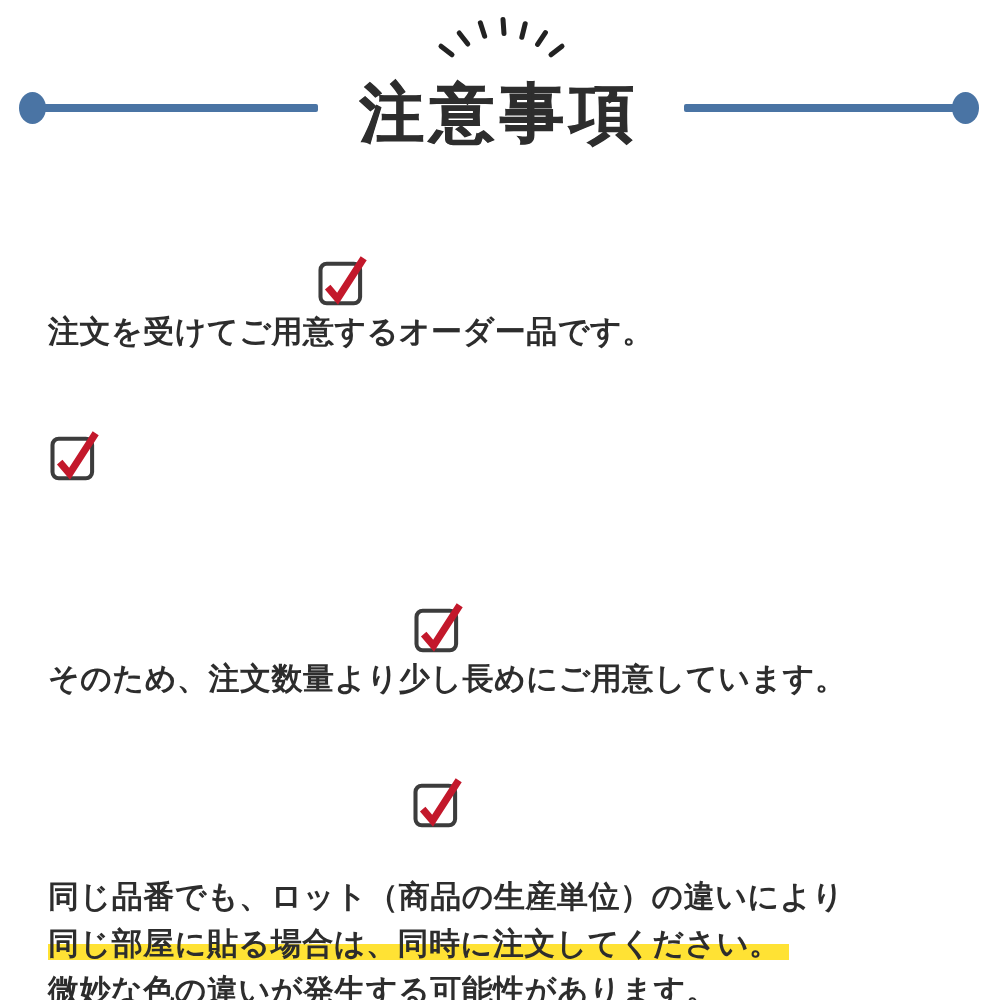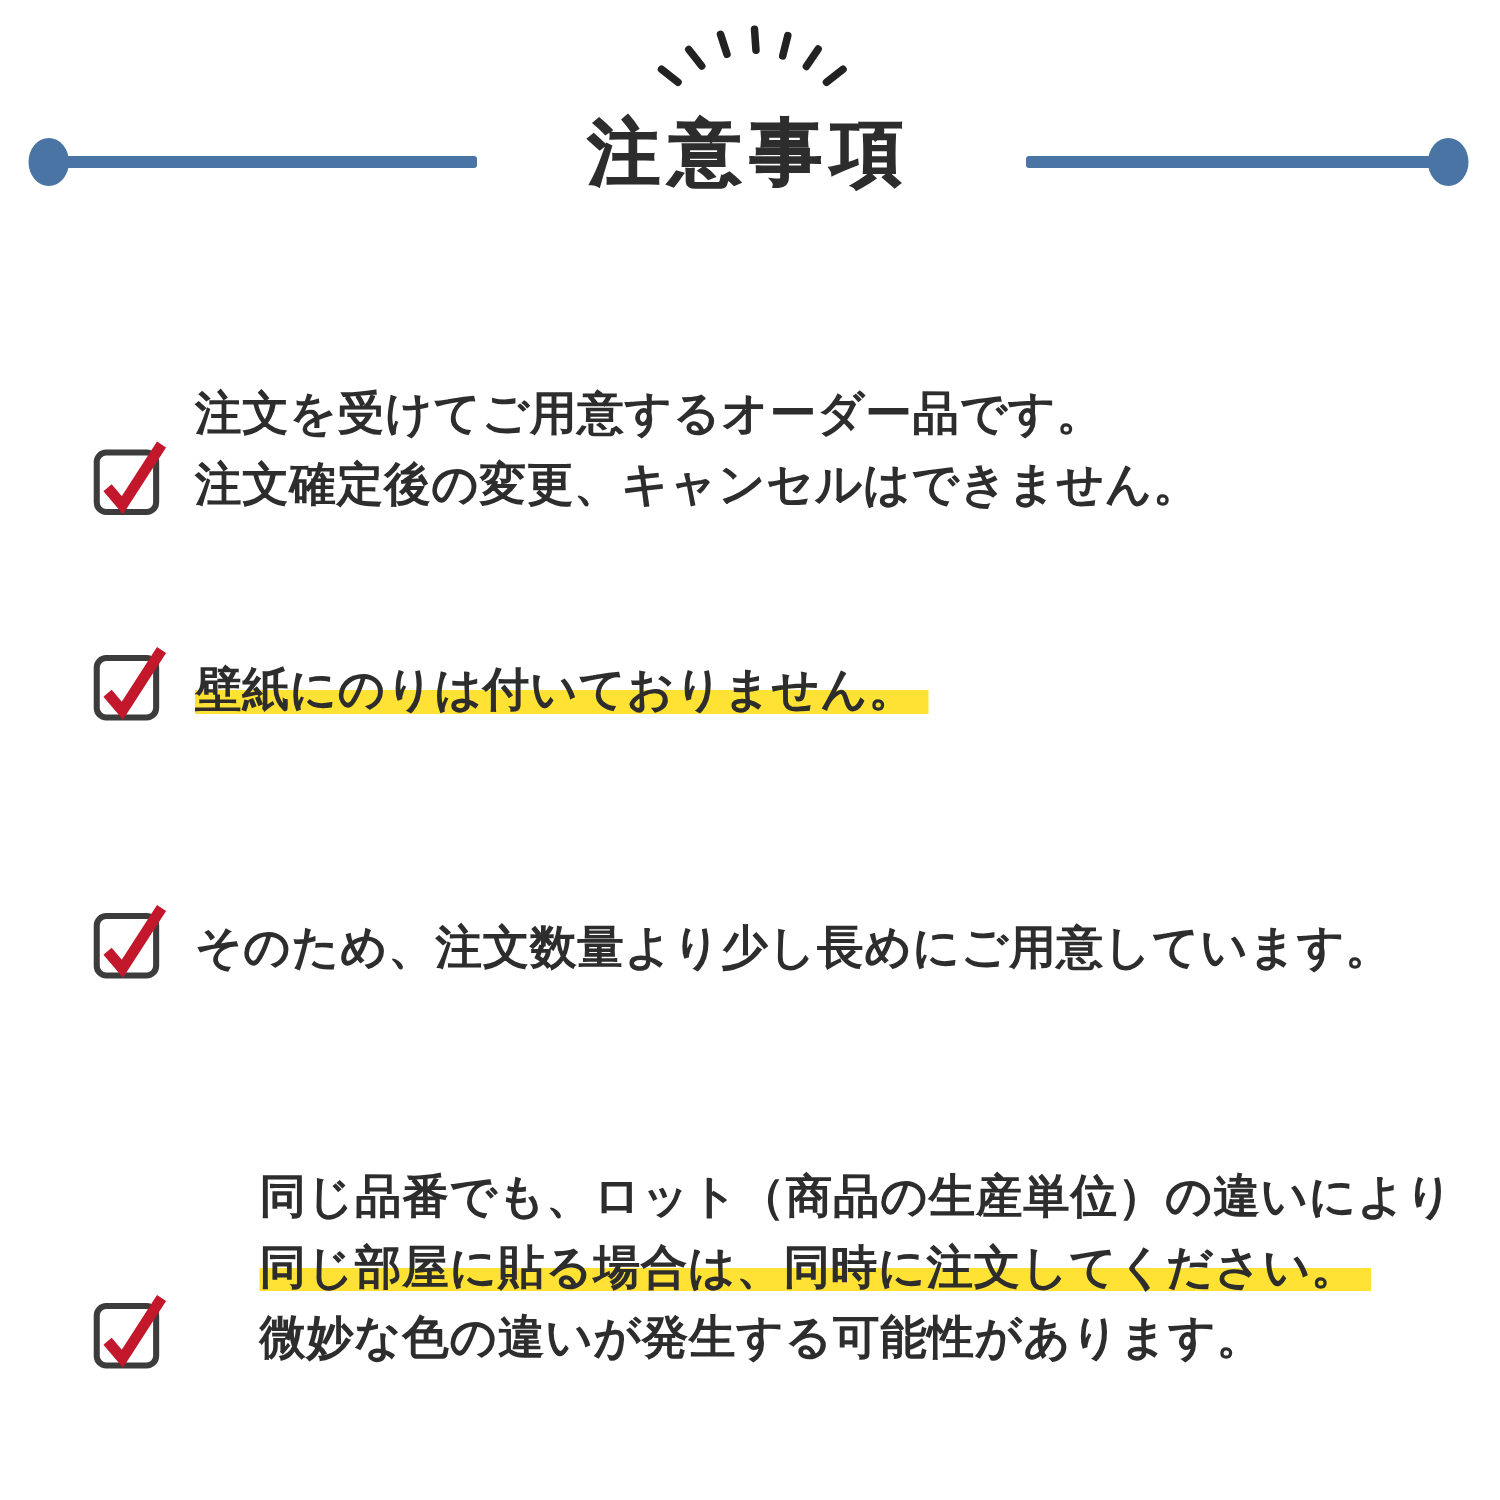--- a/index.html
+++ b/index.html
@@ -29,36 +29,36 @@
   .burst .s2{left:461px;top:29px;transform:rotate(-38deg);}
   .burst .s3{left:480px;top:20px;transform:rotate(-18deg);}
   .burst .s4{left:501px;top:17px;transform:rotate(-4deg);}
   .burst .s5{left:521px;top:21px;transform:rotate(14deg);}
   .burst .s6{left:539px;top:29px;transform:rotate(34deg);}
   .burst .s7{left:554px;top:41px;transform:rotate(52deg);}
 
   .page-title{
     position:absolute;left:0;top:70px;width:1000px;
     text-align:center;
-    font-size:48px;font-weight:900;letter-spacing:6px;
+    font-size:64px;font-weight:900;letter-spacing:6px;
     color:var(--ink);
     -webkit-text-stroke:1px var(--ink);
     white-space:nowrap;
   }
   .deco{position:absolute;top:0;left:0;width:1000px;height:140px;pointer-events:none;}
   .deco .line{position:absolute;top:104px;height:8px;background:var(--blue);border-radius:2px;}
   .deco .line.l{left:30px;width:288px;}
   .deco .line.r{left:684px;width:288px;}
   .deco .dot{position:absolute;top:92px;width:27px;height:32px;border-radius:50%;background:var(--blue);}
   .deco .dot.l{left:19px;}
   .deco .dot.r{left:952px;}
 
   
   .item{
-    position:absolute;left:60px;display:flex;align-items:flex-end;
+    position:absolute;left:48px;display:flex;align-items:center;flex-direction:column;
   }
   .item .cbx{flex:0 0 auto;margin-right:16px;margin-top:-2px;}
   .item .txt{
     font-size:31px;line-height:47px;font-weight:bold;letter-spacing:0.5px;
     white-space:nowrap;
   }
   .item .txt .ln{display:block;}
   .item .txt .hl{
     background-image:linear-gradient(to bottom,transparent 52%,var(--yellow) 52%,var(--yellow) 97%,transparent 97%);
     padding-right:8px;
@@ -90,31 +90,29 @@
 
 <div class="page-title">注意事項</div>
 
 <div class="item item1">
   <svg class="cbx" width="54" height="58" viewBox="0 0 60 64">
     <rect x="5" y="15" width="44" height="44" rx="7" fill="none" stroke="#3c3c3c" stroke-width="4.5"></rect>
     <path d="M13 41 L24 54 L53 9" fill="none" stroke="#c3182b" stroke-width="8"></path>
   </svg>
   <div class="txt">
     <span class="ln">注文を受けてご用意するオーダー品です。</span>
-    <span class="ln">注文確定後の変更、キャンセルはできません。</span>
   </div>
 </div>
 
 <div class="item item2">
   <svg class="cbx" width="54" height="58" viewBox="0 0 60 64">
     <rect x="5" y="15" width="44" height="44" rx="7" fill="none" stroke="#3c3c3c" stroke-width="4.5"></rect>
     <path d="M13 41 L24 54 L53 9" fill="none" stroke="#c3182b" stroke-width="8"></path>
   </svg>
   <div class="txt">
-    <span class="ln"><span class="hl">壁紙にのりは付いておりません。</span></span>
   </div>
 </div>
 
 <div class="item item3">
   <svg class="cbx" width="54" height="58" viewBox="0 0 60 64">
     <rect x="5" y="15" width="44" height="44" rx="7" fill="none" stroke="#3c3c3c" stroke-width="4.5"></rect>
     <path d="M13 41 L24 54 L53 9" fill="none" stroke="#c3182b" stroke-width="8"></path>
   </svg>
   <div class="txt">
     <span class="ln">そのため、注文数量より少し長めにご用意しています。</span>

